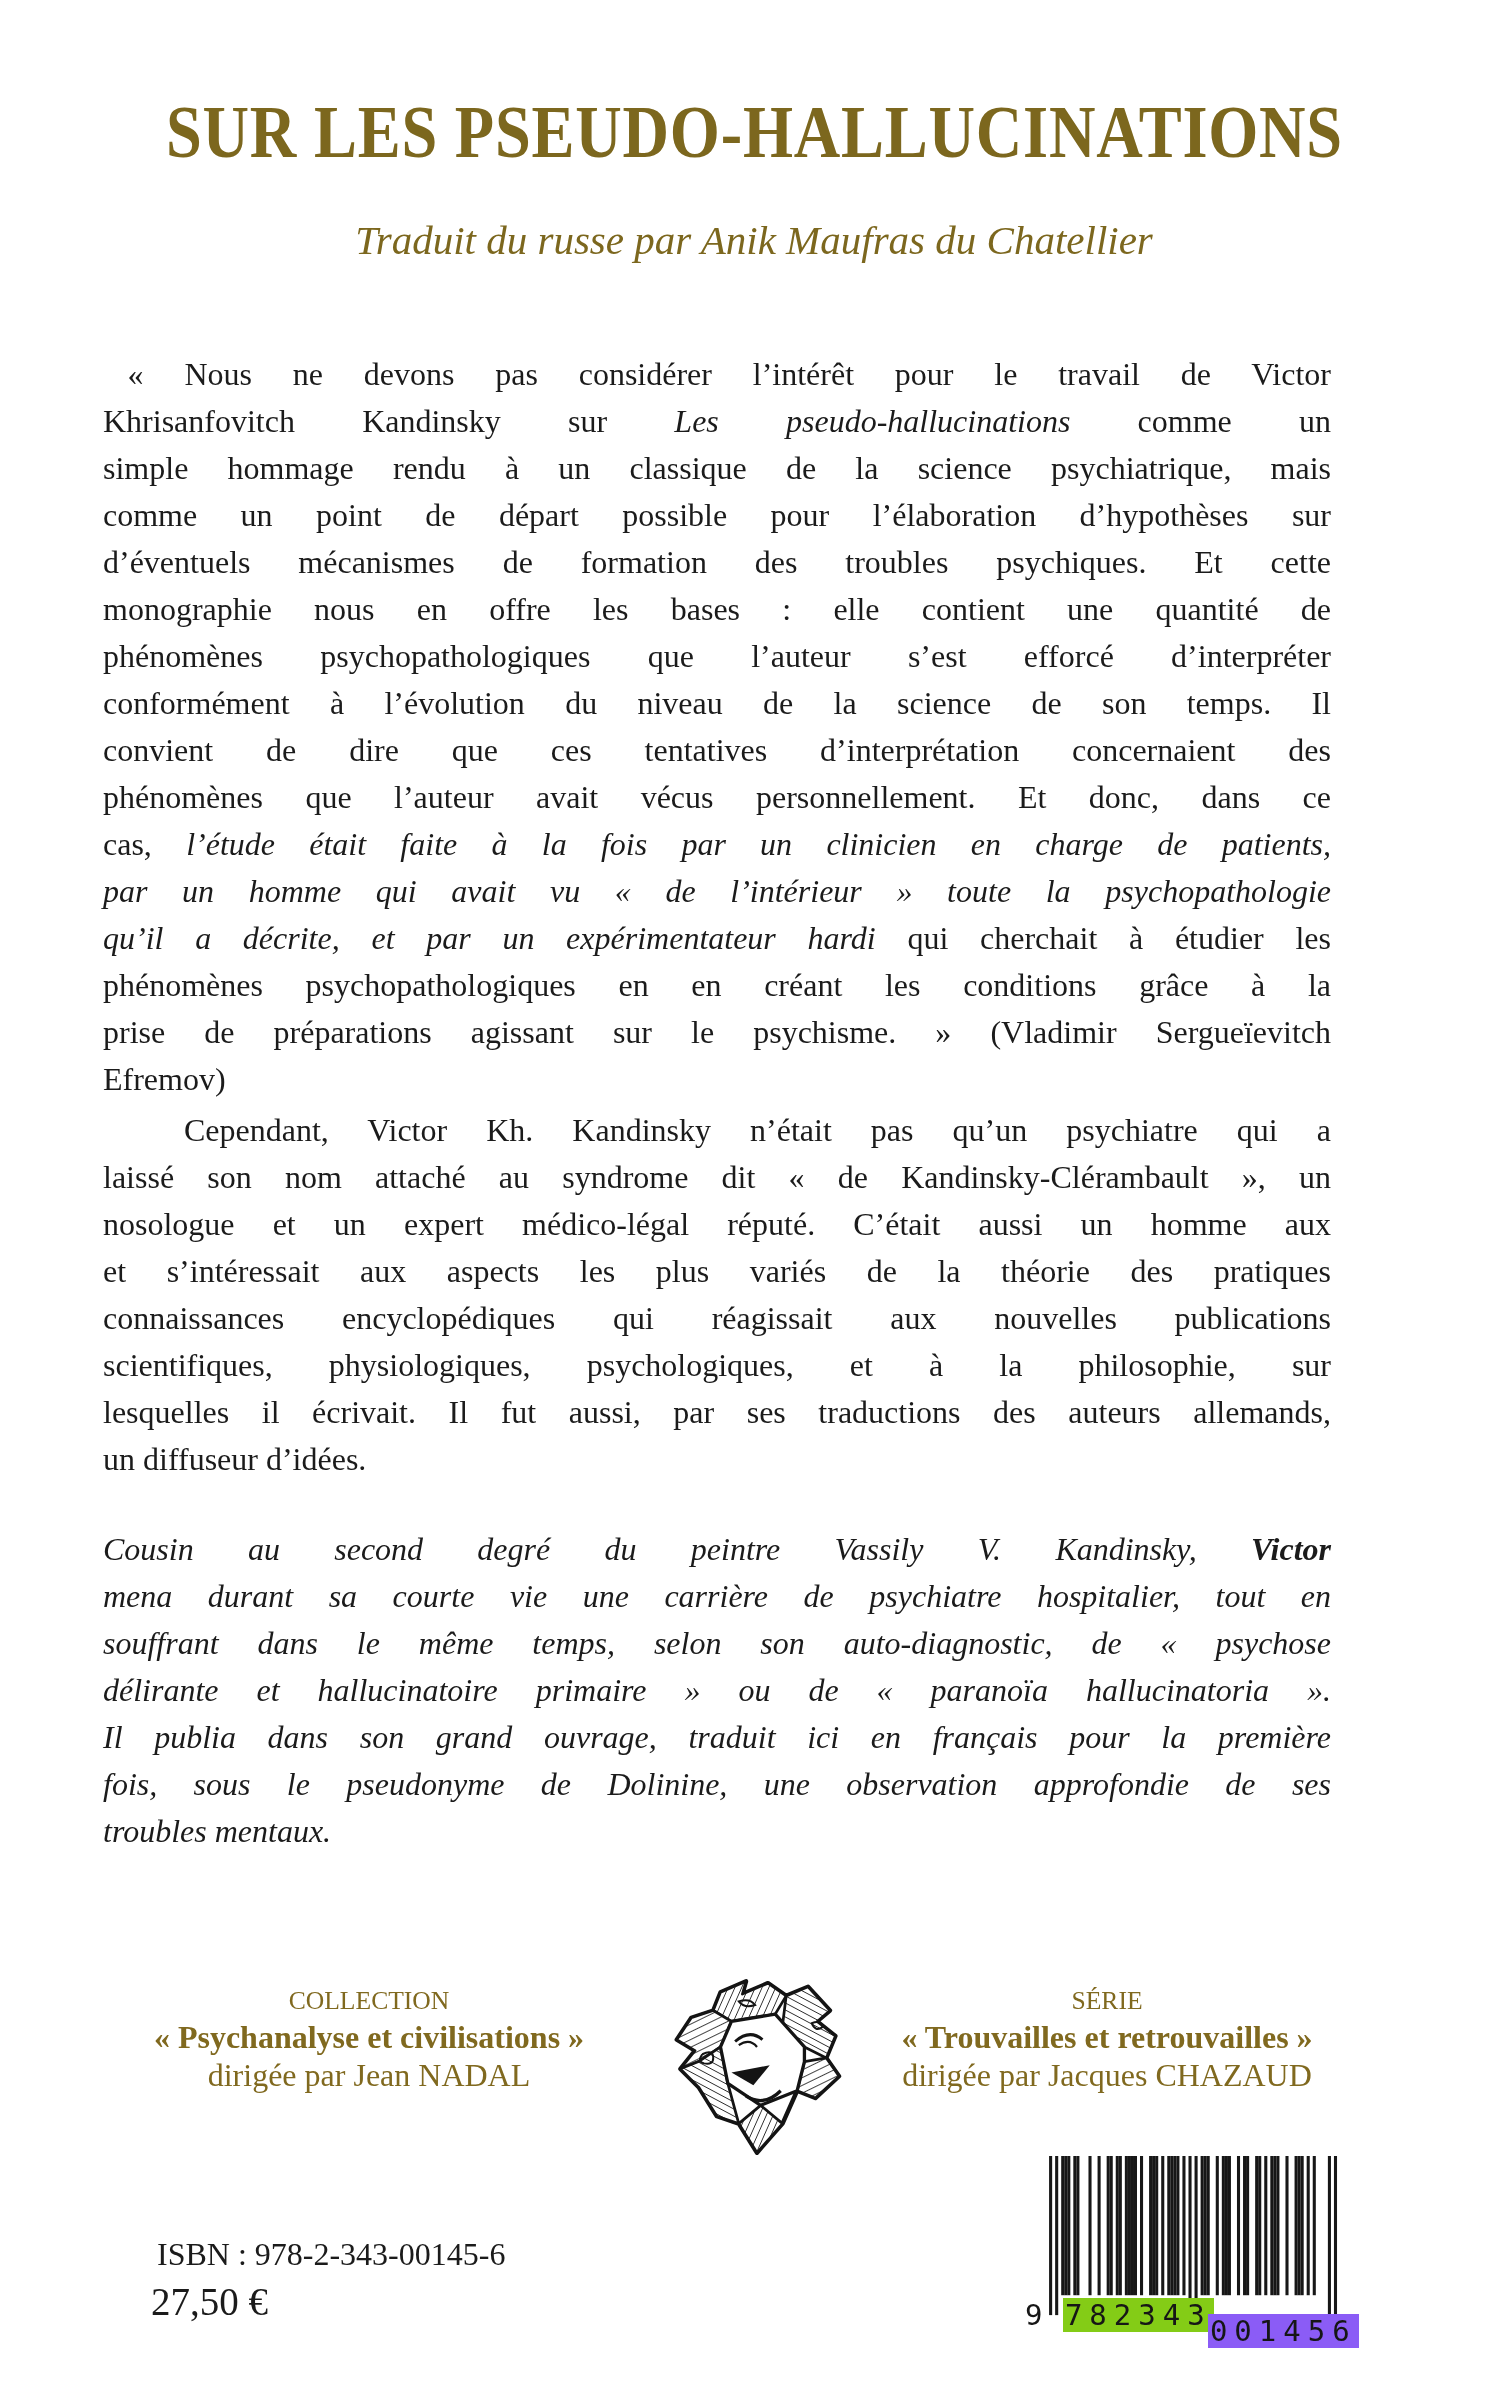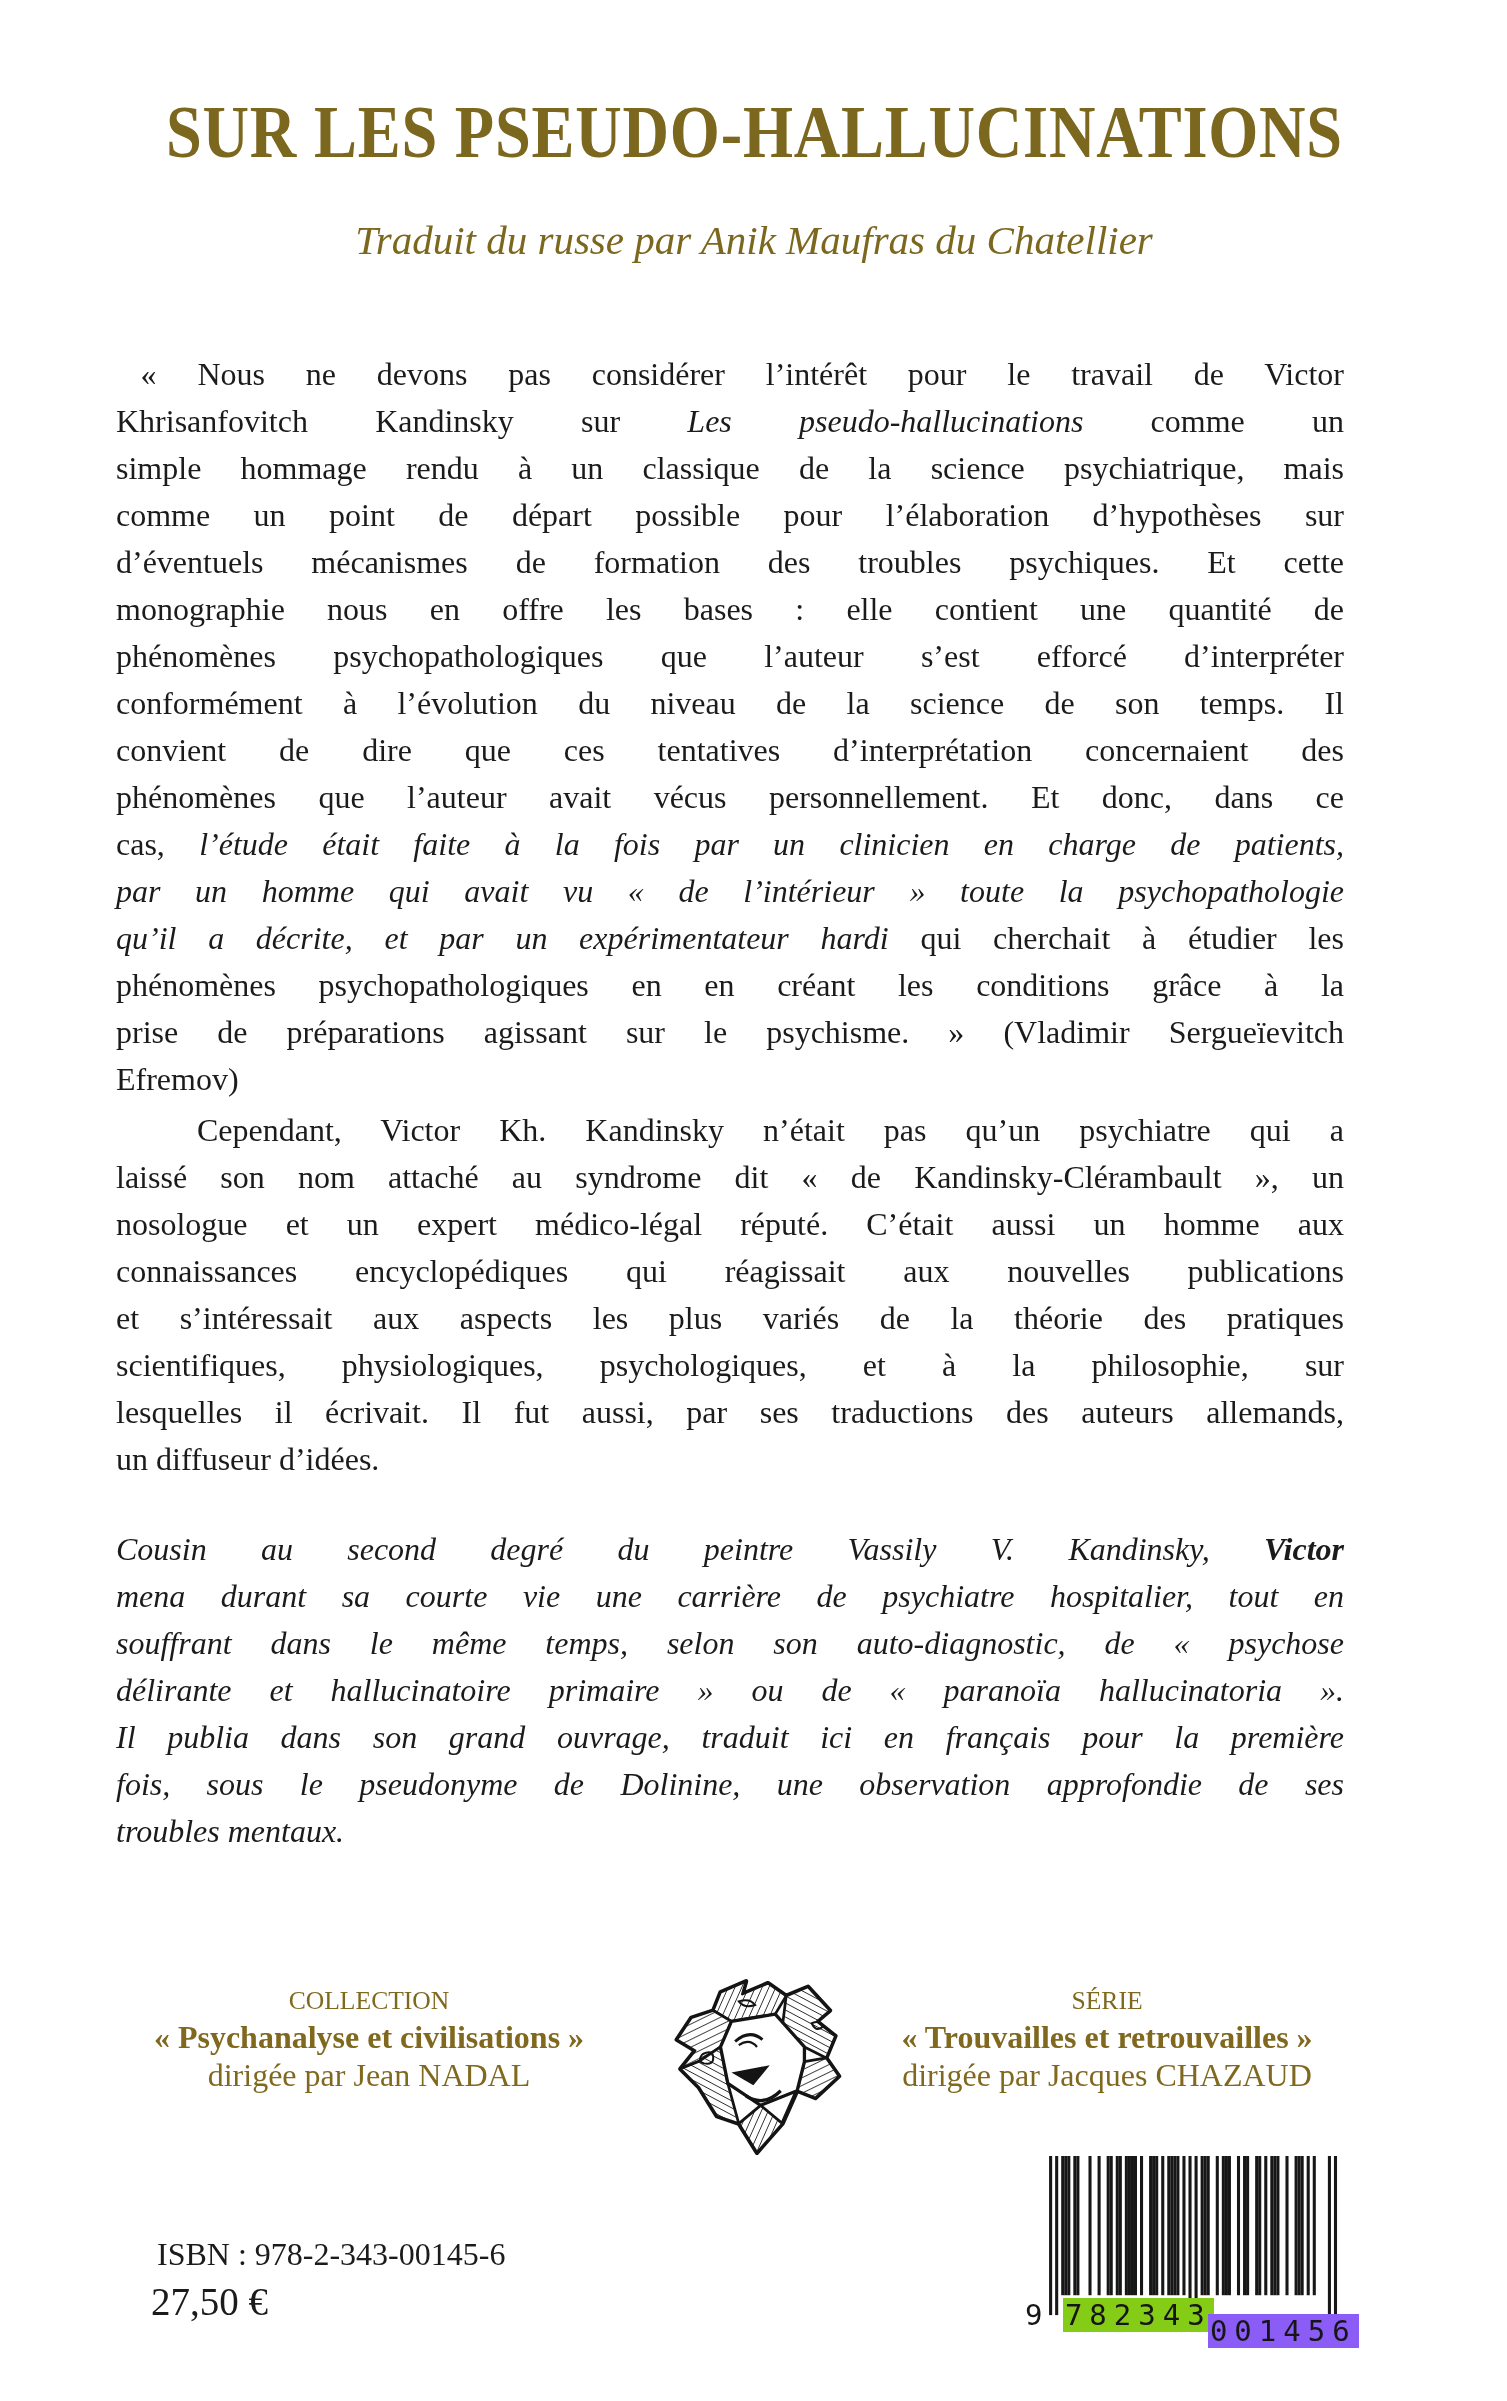--- a/index.html
+++ b/index.html
@@ -10,21 +10,21 @@
   }
   
   .title-wrap{position:absolute;left:0;top:95px;width:100%;text-align:center;white-space:nowrap;}
   .title-text{
     display:inline-block;font-weight:bold;font-size:74px;line-height:1;
     color:#7c671e;transform:scaleX(.87);transform-origin:50% 50%;letter-spacing:0.9px;
   }
   .subtitle-wrap{position:absolute;left:0;top:216px;width:100%;text-align:center;}
   .subtitle-text{font-style:italic;font-size:41px;line-height:1.2;color:#7c671e;}
   
-  .body-block{position:absolute;left:116px;top:351px;width:1228px;font-size:32px;line-height:47px;}
+  .body-block{position:absolute;left:103px;top:351px;width:1228px;font-size:32px;line-height:47px;}
   .para{margin:0;}
   .para.p2{margin-top:4px;}
   .para.p3{margin-top:43px;}
   .bline{text-align:justify;text-align-last:justify;-moz-text-align-last:justify;}
   .bline.last{text-align-last:left;-moz-text-align-last:left;}
   .seg-n{font-style:normal;}
   .seg-i{font-style:italic;}
   .seg-bi{font-style:italic;font-weight:bold;}
   
   .foot-col{position:absolute;top:1984px;width:520px;text-align:center;color:#80691f;}
@@ -77,22 +77,22 @@
         <div class="bline"><span class="seg-i">par un homme qui avait vu « de l’intérieur » toute la psychopathologie</span></div>
         <div class="bline"><span class="seg-i">qu’il a décrite, et par un expérimentateur hardi</span><span class="seg-n"> qui cherchait à étudier les</span></div>
         <div class="bline"><span class="seg-n">phénomènes psychopathologiques en en créant les conditions grâce à la</span></div>
         <div class="bline"><span class="seg-n">prise de préparations agissant sur le psychisme. » (Vladimir Sergueïevitch</span></div>
         <div class="bline last"><span class="seg-n">Efremov)</span></div>
       </div>
       <div class="para p2">
         <div class="bline" style="text-indent: 81px;"><span class="seg-n">Cependant, Victor Kh. Kandinsky n’était pas qu’un psychiatre qui a</span></div>
         <div class="bline"><span class="seg-n">laissé son nom attaché au syndrome dit « de Kandinsky-Clérambault », un</span></div>
         <div class="bline"><span class="seg-n">nosologue et un expert médico-légal réputé. C’était aussi un homme aux</span></div>
+        <div class="bline"><span class="seg-n">et s’intéressait aux aspects les plus variés de la théorie des pratiques</span></div>
         <div class="bline"><span class="seg-n">connaissances encyclopédiques qui réagissait aux nouvelles publications</span></div>
-        <div class="bline"><span class="seg-n">et s’intéressait aux aspects les plus variés de la théorie des pratiques</span></div>
         <div class="bline"><span class="seg-n">scientifiques, physiologiques, psychologiques, et à la philosophie, sur</span></div>
         <div class="bline"><span class="seg-n">lesquelles il écrivait. Il fut aussi, par ses traductions des auteurs allemands,</span></div>
         <div class="bline last"><span class="seg-n">un diffuseur d’idées.</span></div>
       </div>
       <div class="para p3">
         <div class="bline"><span class="seg-i">Cousin au second degré du peintre Vassily V. Kandinsky, </span><span class="seg-bi">Victor</span></div>
         <div class="bline"><span class="seg-i">mena durant sa courte vie une carrière de psychiatre hospitalier, tout en</span></div>
         <div class="bline"><span class="seg-i">souffrant dans le même temps, selon son auto-diagnostic, de « psychose</span></div>
         <div class="bline"><span class="seg-i">délirante et hallucinatoire primaire » ou de « paranoïa hallucinatoria ».</span></div>
         <div class="bline"><span class="seg-i">Il publia dans son grand ouvrage, traduit ici en français pour la première</span></div>

